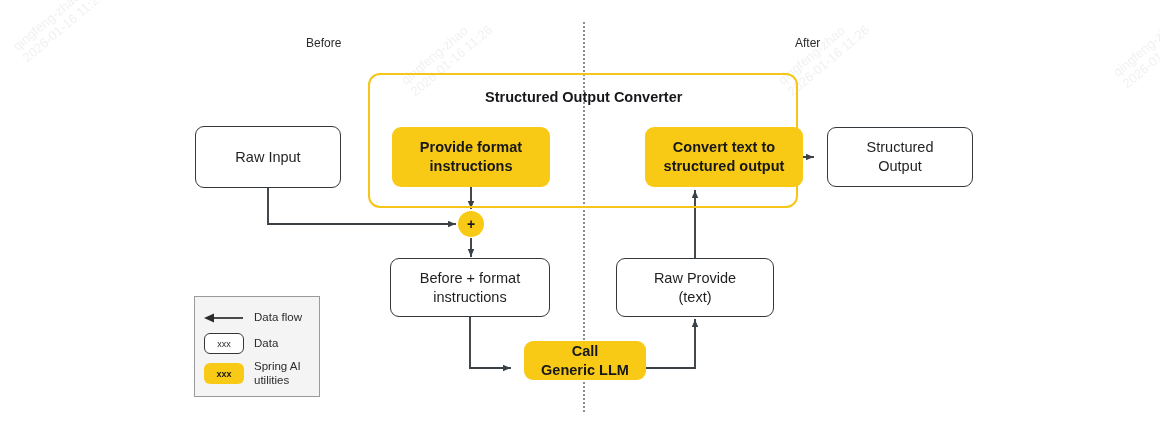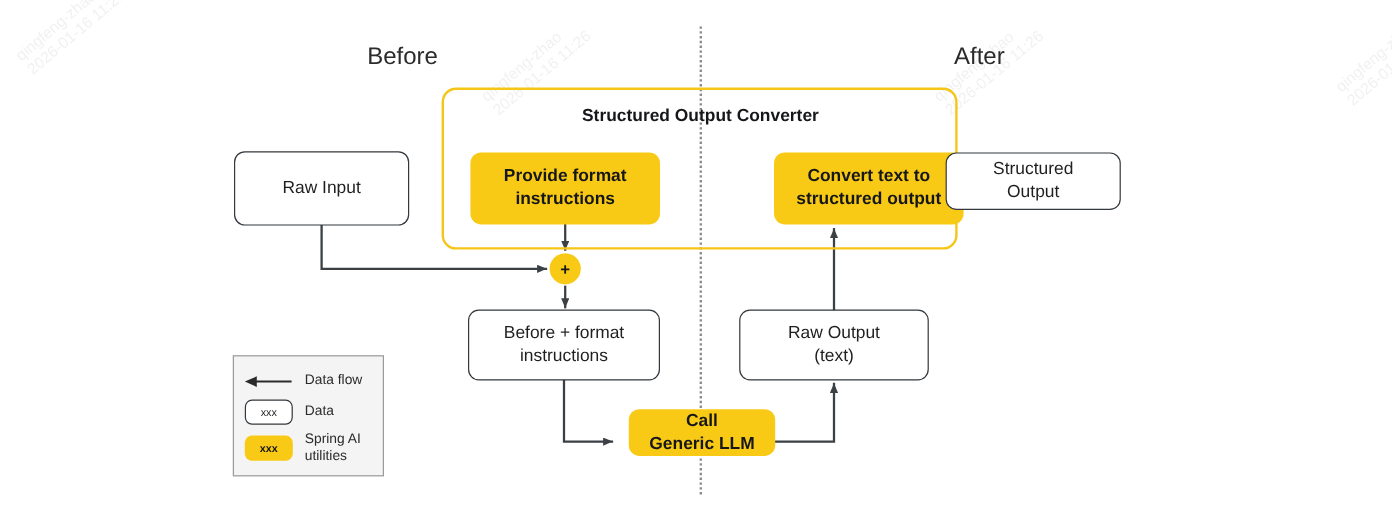--- a/index.html
+++ b/index.html
@@ -34,21 +34,21 @@
     color: #e2e2e2;
     font-size: 19px;
     letter-spacing: 0.5px;
     user-select: none;
     pointer-events: none;
   }
 
   
   .section-title {
     position: absolute;
-    font-size: 20px;
+    font-size: 12px;
     color: #2b2b2b;
     white-space: nowrap;
   }
 
   
   .divider {
     position: absolute;
     width: 0; border-left: 2px dotted #8d8d8d;
   }
 
@@ -186,25 +186,25 @@
 
   <div class="converter" id="converter-box" style="left: 368px; top: 73px; width: 430px; height: 135px; border-color: rgb(245, 197, 24);"></div>
   <div class="converter-title" id="converter-title" style="left: 485px; top: 89px;">Structured Output Converter</div>
 
   <div id="nodes">
       <div class="node data" style="left: 195px; top: 126px; width: 146px; height: 62px;">Raw Input</div>
       <div class="node util" style="left: 392px; top: 127px; width: 158px; height: 60px;">Provide format
 instructions</div>
       <div class="node util" style="left: 616px; top: 127px; width: 158px; height: 60px; margin-left: 29px;">Convert text to
 structured  output</div>
-      <div class="node data" style="left: 788px; top: 127px; width: 146px; height: 48px;">Structured
+      <div class="node data" style="left: 827px; top: 127px; width: 146px; height: 60px;">Structured
 Output</div>
       <div class="node data" style="left: 390px; top: 258px; width: 160px; height: 59px;">Before + format
 instructions</div>
-      <div class="node data" style="left: 616px; top: 258px; width: 158px; height: 59px;">Raw Output
+      <div class="node data" style="left: 616px; top: 258px; width: 158px; height: 59px;">Raw Provide
 (text)</div>
       <div class="node util" style="left: 524px; top: 341px; width: 122px; height: 39px;">Call
 Generic LLM</div>
     </div>
 
   <div class="junction" id="junction" style="left: 458px; top: 211px;">+</div>
 
   <div class="legend" id="legend-box" style="left: 194px; top: 296px; width: 126px; height: 101px;"></div>
   <div id="legend-rows">
       <div class="legend-row" style="left: 204px; top: 311px;">

